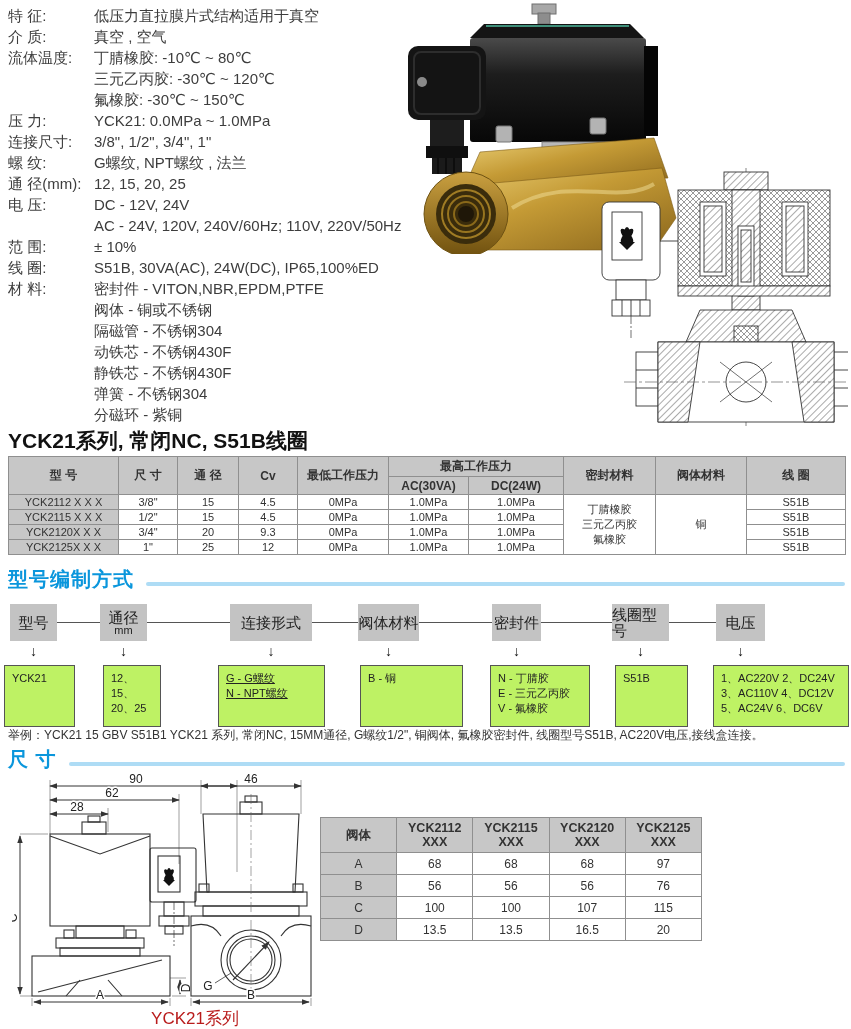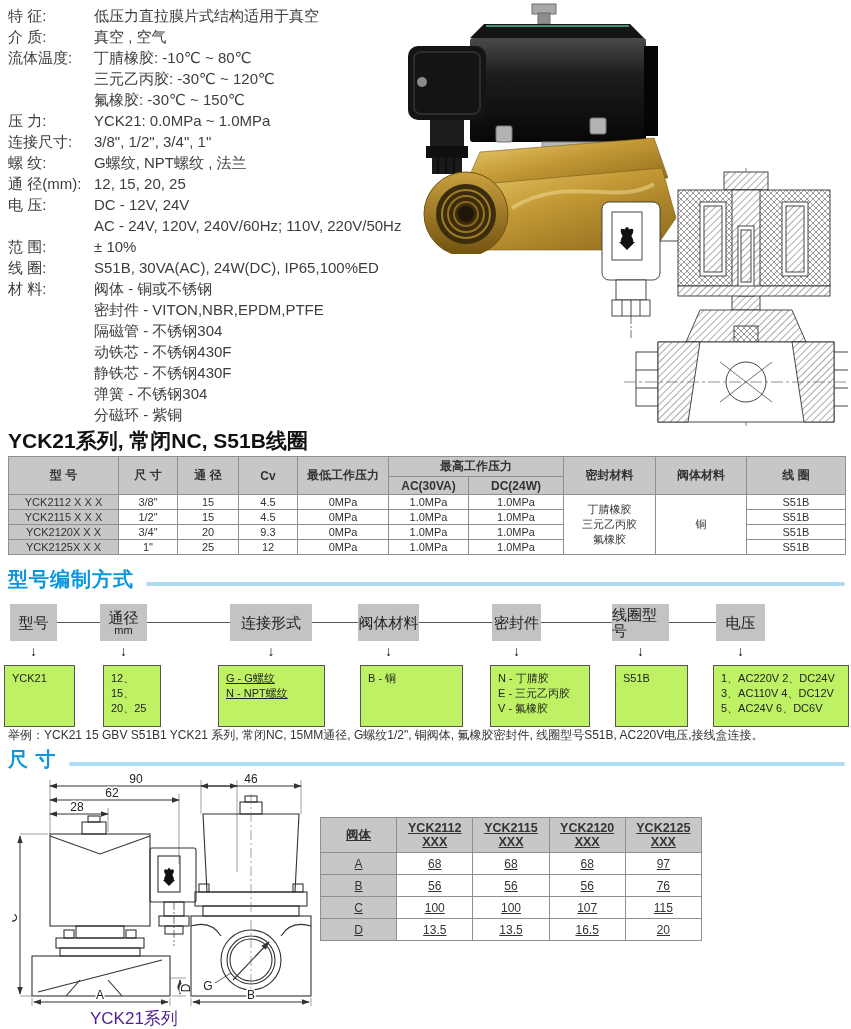--- a/index.html
+++ b/index.html
@@ -34,25 +34,25 @@
           display:flex; flex-direction:column; align-items:center; justify-content:center;
           font-size:15px; line-height:16px; z-index:1; }
   .gbox .sub { font-size:11px; line-height:9px; }
   .down-arrow { position:absolute; top:43px; width:20px; text-align:center; font-size:14px; font-weight:bold; color:#111; line-height:20px; }
   .wbox { position:absolute; top:67px; height:62px; box-sizing:border-box; background:#bef264;
           border:1px solid #555; font-size:11px; line-height:15px; padding:5px 7px;
           white-space:pre-line; color:#222; z-index:1; }
   .example-note { position:absolute; left:8px; top:727px; width:840px; font-size:12px; color:#333; }
   
   table.dtable { position:absolute; left:320px; top:817px; width:382px; border-collapse:collapse; table-layout:fixed; color:#333; }
-  .dtable th, .dtable td { border:1px solid #8f8f8f; text-align:center; padding:1px 2px;text-decoration:underline; }
+  .dtable th, .dtable td { border:1px solid #8f8f8f; text-align:center; padding:1px 2px; }
   .dtable thead th { background:#c7c7c7; font-weight:bold; font-size:12.5px; line-height:14px; height:32px; }
   .dtable td { font-size:12px; height:19px; background:#fff; }
   .dtable td.gray { background:#c7c7c7; }
-  .dims-caption { position:absolute; left:90px; top:1007px; width:210px; text-align:left; font-size:17px; color:#4c1d95; }
+  .dims-caption { position:absolute; left:90px; top:1007px; width:210px; text-align:center; font-size:17px; color:#b91c1c; }
   
   .photo { position:absolute; left:392px; top:2px; }
   .xsection { position:absolute; left:600px; top:166px; }
   .front-view { position:absolute; left:12px; top:774px; }
   .side-view  { position:absolute; left:183px; top:774px; }
   svg text { font-family:"Liberation Sans","DejaVu Sans",sans-serif; }
   .dimtxt { font-size:12px; fill:#222; paint-order:stroke; stroke:#fff; stroke-width:3px; }
 </style>
 </head>
 <body>
@@ -117,22 +117,22 @@
     </div>
     <div class="spec-row">
       <div class="spec-label">线 圈:</div>
       <div class="spec-values">
         <div>S51B, 30VA(AC), 24W(DC), IP65,100%ED</div>
       </div>
     </div>
     <div class="spec-row">
       <div class="spec-label">材 料:</div>
       <div class="spec-values">
+        <div>密封件 - VITON,NBR,EPDM,PTFE</div>
         <div>阀体 - 铜或不锈钢</div>
-        <div>密封件 - VITON,NBR,EPDM,PTFE</div>
         <div>隔磁管 - 不锈钢304</div>
         <div>动铁芯 - 不锈钢430F</div>
         <div>静铁芯 - 不锈钢430F</div>
         <div>弹簧 - 不锈钢304</div>
         <div>分磁环 - 紫铜</div>
       </div>
     </div>
   </div>
 
 <svg class="photo" width="300" height="252" viewBox="0 0 300 252">

